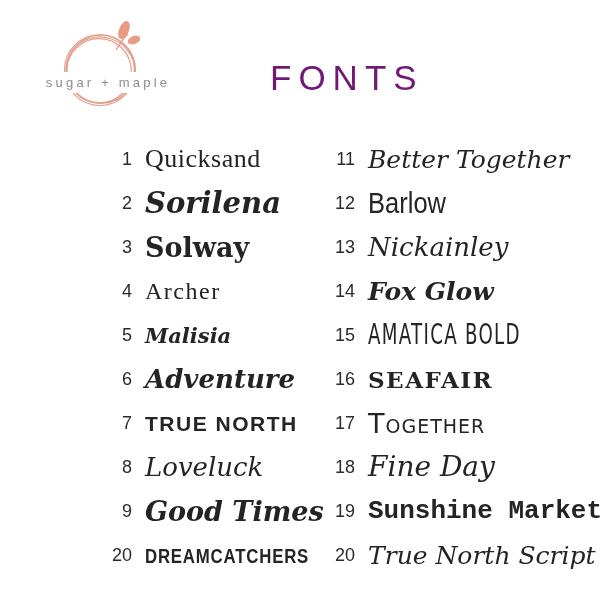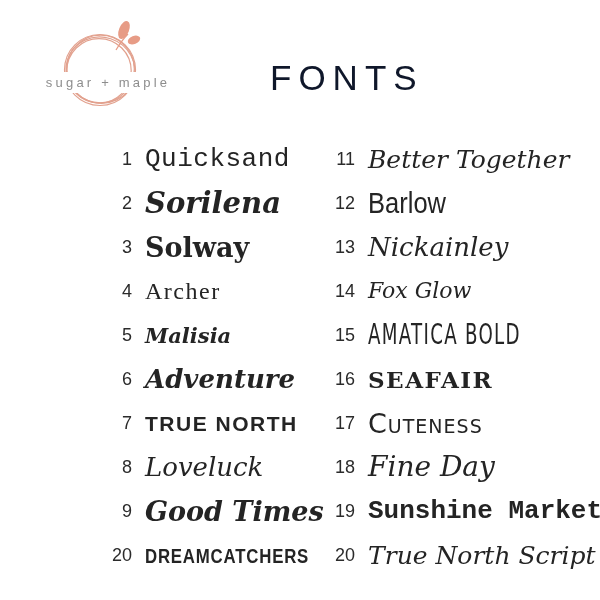--- a/index.html
+++ b/index.html
@@ -9,49 +9,49 @@
 
   
   .logo{position:absolute;left:50px;top:20px;width:120px;height:100px;}
   .logo svg{position:absolute;left:0;top:0;overflow:visible;}
   .brand{position:absolute;left:-8px;top:52px;width:132px;text-align:center;
          background:#fff;padding:3px 0;
          font-size:13px;letter-spacing:3.2px;color:#8d8d8d;white-space:nowrap;}
 
   
   .title{position:absolute;left:270px;top:58px;margin:0;
-         font-size:35px;font-weight:300;letter-spacing:7px;color:#0f172a;
+         font-size:35px;font-weight:300;letter-spacing:7px;color:#701a75;
          font-family:"Liberation Sans",sans-serif;}
 
   
   .col{position:absolute;top:137px;display:grid;grid-auto-rows:44px;}
   .col-left{left:62px;}
   .col-right{left:285px;}
   .row{display:flex;align-items:center;}
   .num{flex:none;width:70px;text-align:right;font-size:18px;color:#2b2b2b;
        font-family:"Liberation Sans",sans-serif;}
   .label{margin-left:13px;white-space:nowrap;color:#242424;line-height:1;}
 
   
-  .fi-1 {font-family:Liberation Mono, monospace;font-size:26px;letter-spacing:.5px;}
+  .fi-1 {font-family:Liberation Serif, serif;font-size:26px;letter-spacing:.5px;}
   .fi-2 {font-family:"DejaVu Serif",serif;font-style:italic;font-weight:700;font-size:29px;}
   .fi-3 {font-family:"DejaVu Serif",serif;font-weight:700;font-size:27px;}
   .fi-4 {font-family:Liberation Serif, serif;font-size:24px;letter-spacing:1.5px;text-align:center;}
   .fi-5 {font-family:"DejaVu Serif",serif;font-style:italic;font-weight:700;font-size:21px;}
   .fi-6 {font-family:"DejaVu Serif",serif;font-style:italic;font-weight:600;font-size:26px;}
   .fi-7 {font-family:"Liberation Sans",sans-serif;font-weight:700;font-size:21px;letter-spacing:1.5px;}
   .fi-8 {font-family:"DejaVu Serif",serif;font-style:italic;font-size:26px;text-align:center;}
   .fi-9 {font-family:"DejaVu Serif",serif;font-style:italic;font-weight:700;font-size:27px;}
   .fi-10{font-family:"Liberation Sans",sans-serif;font-weight:700;font-size:21px;letter-spacing:1px;
          transform:scaleX(.8);transform-origin:left center;}
   .fi-11{font-family:"DejaVu Serif",serif;font-style:italic;font-size:25px;}
   .fi-12{font-family:"Liberation Sans",sans-serif;font-size:29px;
          transform:scaleX(.88);transform-origin:left center;}
   .fi-13{font-family:"DejaVu Serif",serif;font-style:italic;font-size:26px;}
-  .fi-14{font-family:"DejaVu Serif",serif;font-style:italic;font-size:22px;}
+  .fi-14{font-family:"DejaVu Serif",serif;font-style:italic;font-size:25px;font-weight:bold;}
   .fi-15{font-family:"DejaVu Sans",sans-serif;font-size:28px;letter-spacing:2px;
          transform:scaleX(.65);transform-origin:left center;}
   .fi-16{font-family:"DejaVu Serif",serif;font-weight:700;font-size:23px;letter-spacing:1.5px;}
   .fi-17{font-family:"DejaVu Sans",sans-serif;font-size:27px;letter-spacing:1px;font-variant:small-caps;}
   .fi-18{font-family:"DejaVu Serif",serif;font-style:italic;font-size:28px;}
   .fi-19{font-family:Liberation Mono, monospace;font-weight:700;font-size:26px;}
   .fi-20{font-family:"DejaVu Serif",serif;font-style:italic;font-size:25px;}
 </style>
 </head>
 <body>
@@ -139,21 +139,21 @@
       <div class="row">
         <span class="num">15</span>
         <span class="label fi-15">AMATICA BOLD</span>
       </div>
       <div class="row">
         <span class="num">16</span>
         <span class="label fi-16">SEAFAIR</span>
       </div>
       <div class="row">
         <span class="num">17</span>
-        <span class="label fi-17">Cuteness</span>
+        <span class="label fi-17">Together</span>
       </div>
       <div class="row">
         <span class="num">18</span>
         <span class="label fi-18">Fine Day</span>
       </div>
       <div class="row">
         <span class="num">19</span>
         <span class="label fi-19">Sunshine Market</span>
       </div>
       <div class="row">

